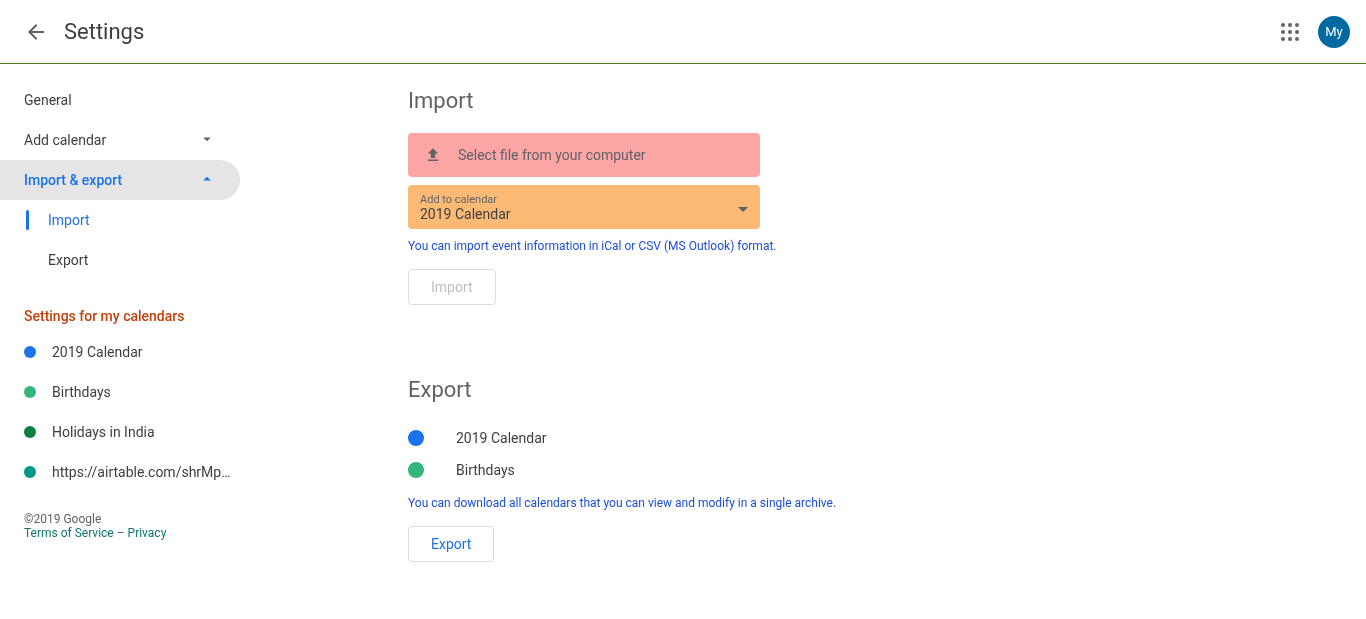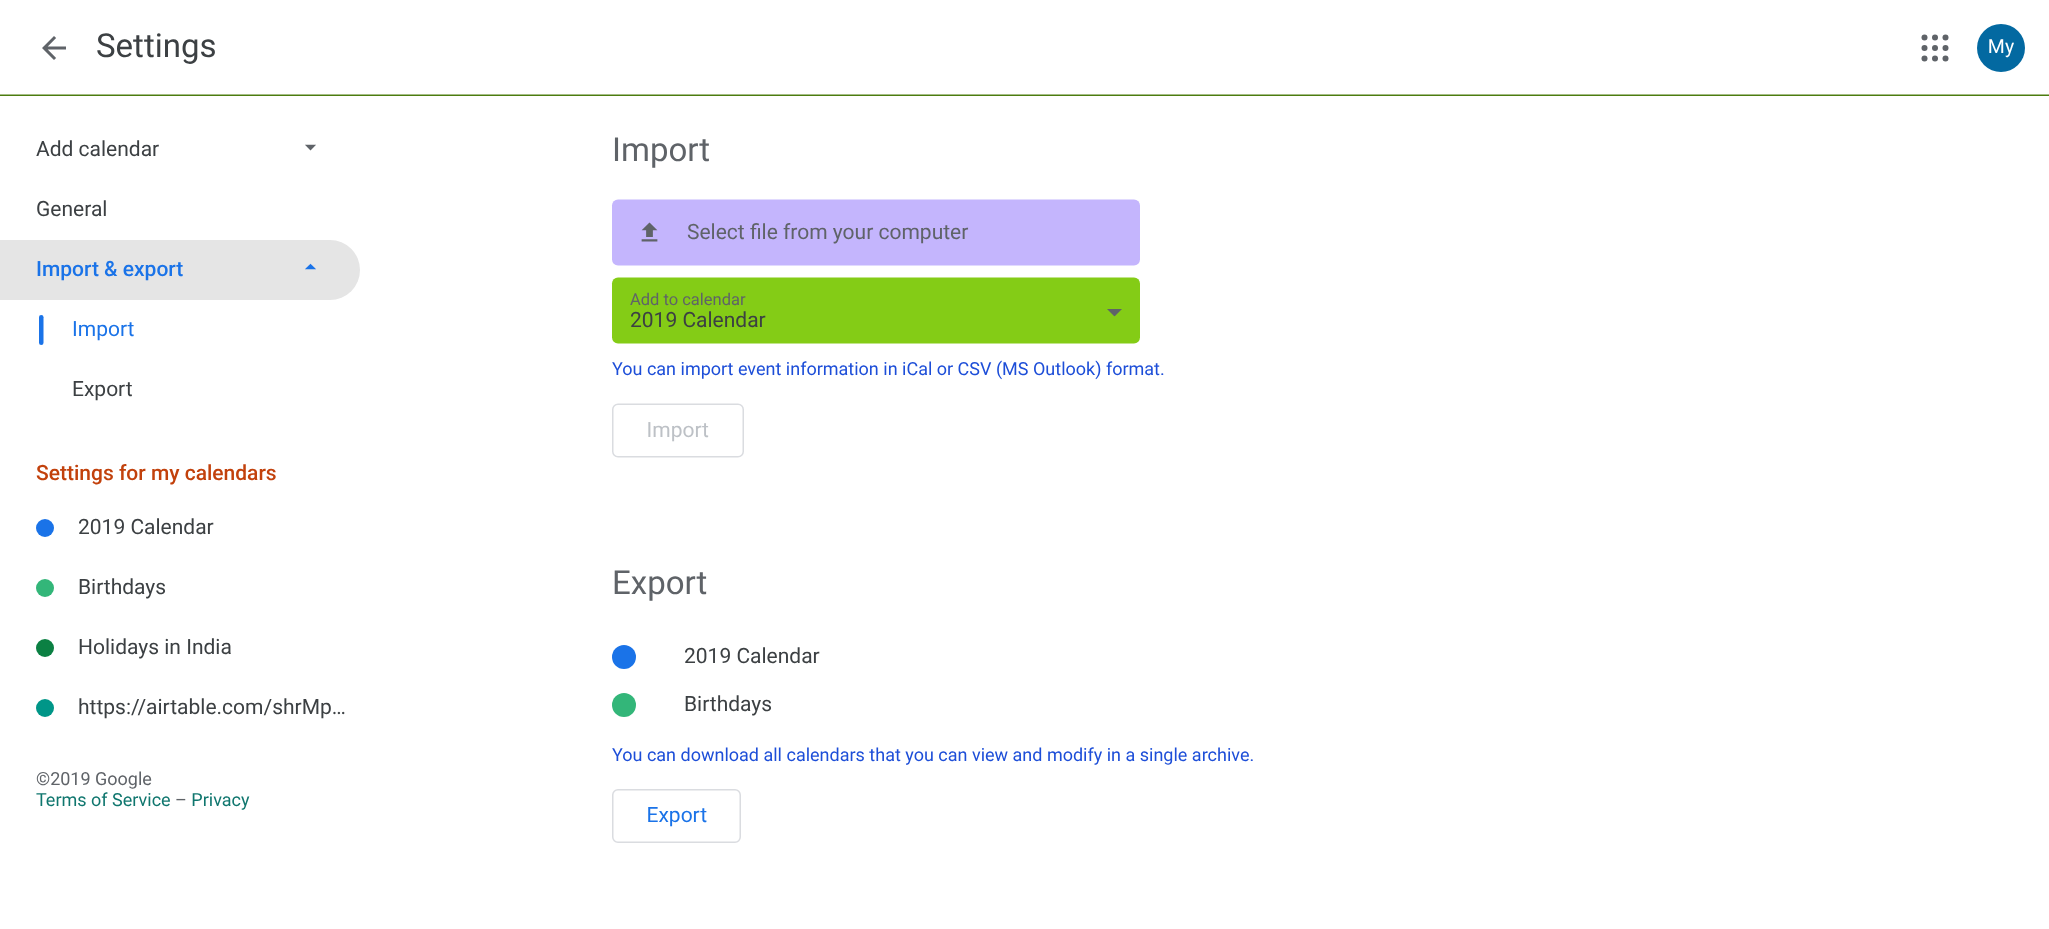--- a/index.html
+++ b/index.html
@@ -25,24 +25,24 @@
     .cal-item { height: 40px; display: flex; align-items: center; padding: 0 24px; font-size: 14px; color: #3c4043; cursor: pointer; }
     .cal-dot { width: 12px; height: 12px; border-radius: 50%; margin-right: 16px; flex-shrink: 0; }
     .cal-item span.txt { overflow: hidden; text-overflow: ellipsis; white-space: nowrap; }
     
     .footer { padding: 20px 24px 0; font-size: 12px; color: #5f6368; }
     .footer a { color: #0f766e; text-decoration: none; }
     
     .main { flex: 1; padding: 24px 24px 24px 152px; max-width: 920px; }
     .panel-title { font-size: 22px; color: #5f6368; font-weight: 400; margin-bottom: 20px; }
     
-    .file-btn { width: 352px; height: 44px; background: #c4b5fd; color: #5f6368; display: flex; align-items: center; padding: 12px 16px; border-radius: 4px; cursor: pointer; font-size: 14px; }
+    .file-btn { width: 352px; height: 44px; background: #fca5a5; color: #5f6368; display: flex; align-items: center; padding: 12px 16px; border-radius: 4px; cursor: pointer; font-size: 14px; }
     .file-btn svg { margin-right: 16px; }
     
-    .select-box { width: 352px; height: 44px; background: #84cc16; border-radius: 4px; margin-top: 8px; padding: 4px 12px; position: relative; cursor: pointer; display: flex; flex-direction: column; justify-content: center; }
+    .select-box { width: 352px; height: 44px; background: #fdba74; border-radius: 4px; margin-top: 8px; padding: 4px 12px; position: relative; cursor: pointer; display: flex; flex-direction: column; justify-content: center; }
     .select-label { font-size: 11px; color: #5f6368; }
     .select-value { font-size: 14px; color: #3c4043; }
     .select-arrow { position: absolute; right: 12px; top: 50%; transform: translateY(-50%); color: #5f6368; }
     
     .hint { font-size: 12px; color: #1d4ed8; margin-top: 10px; }
     
     .btn { height: 36px; padding: 0 22px; border: 1px solid #dadce0; border-radius: 4px; background: #fff; font-size: 14px; cursor: pointer; display: inline-flex; align-items: center; margin-top: 16px; font-family: inherit; }
     .btn.disabled { color: #bdc1c6; cursor: default; }
     .btn.blue { color: #1a73e8; }
     
@@ -76,29 +76,29 @@
         <span></span>
         <span></span>
     </div>
   </div>
   <div class="avatar">My</div>
 </div>
 
 <div class="content">
   <div class="sidebar">
     <div class="nav-item">
+      <span>General</span>
+    </div>
+    <div class="nav-item">
       <span>Add calendar</span>
       <span class="chevron">
         <svg width="18" height="18" viewBox="0 0 24 24" fill="currentColor">
             <path d="M7 10l5 5 5-5z"></path>
           </svg>
       </span>
-    </div>
-    <div class="nav-item">
-      <span>General</span>
     </div>
     <div class="nav-item active">
       <span>Import &amp; export</span>
       <span class="chevron">
         <svg width="18" height="18" viewBox="0 0 24 24" fill="currentColor">
             <path d="M7 14l5-5 5 5z"></path>
           </svg>
       </span>
     </div>
     <div class="sub-item active">

